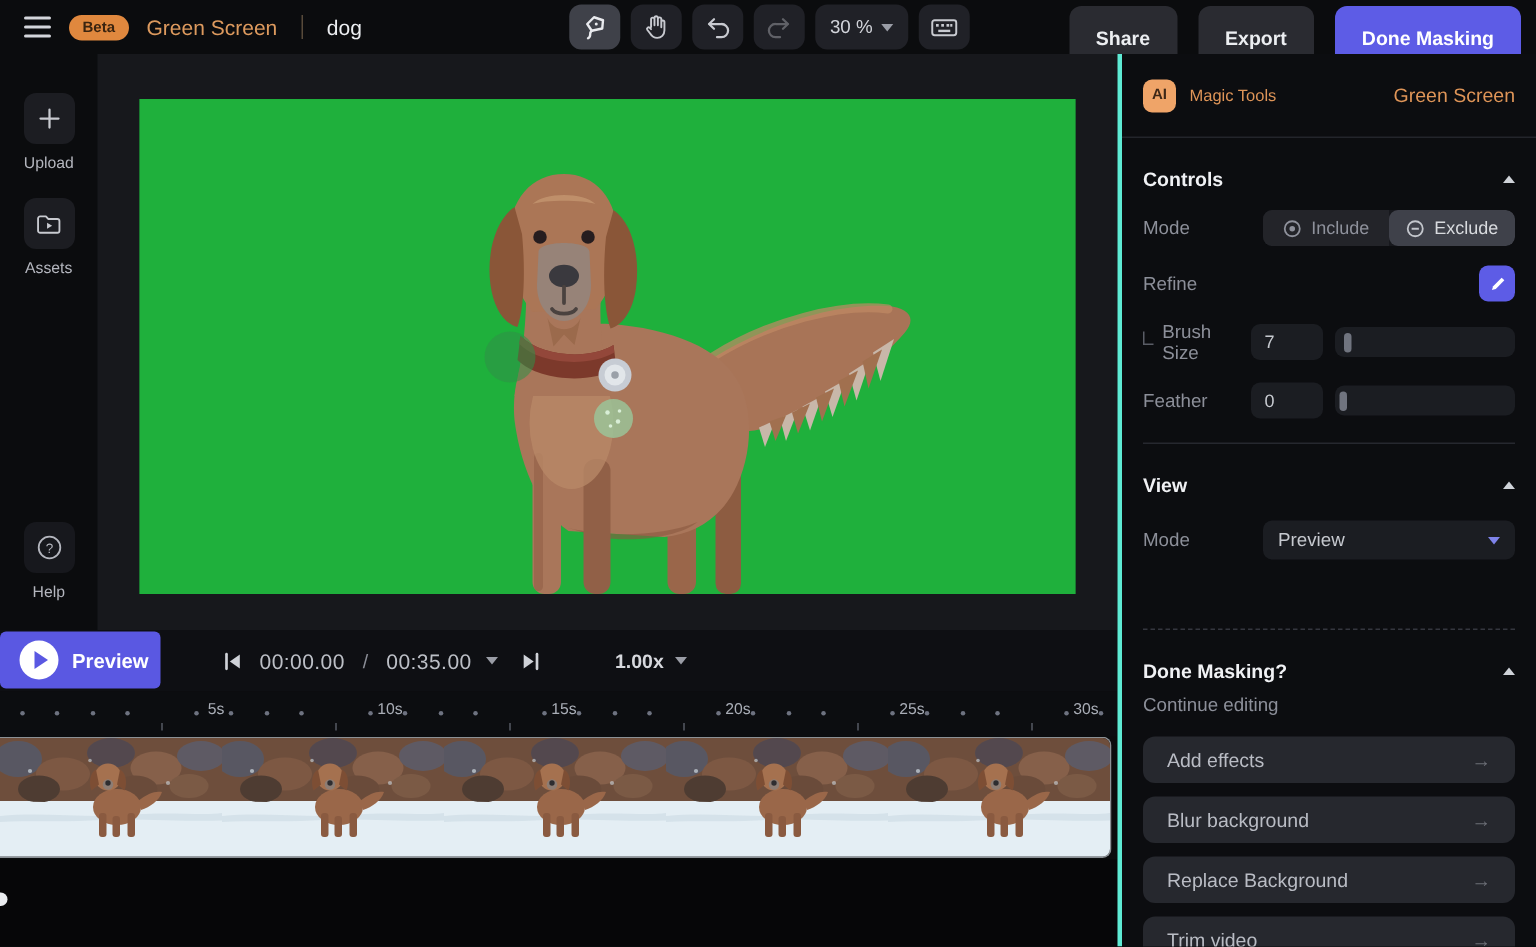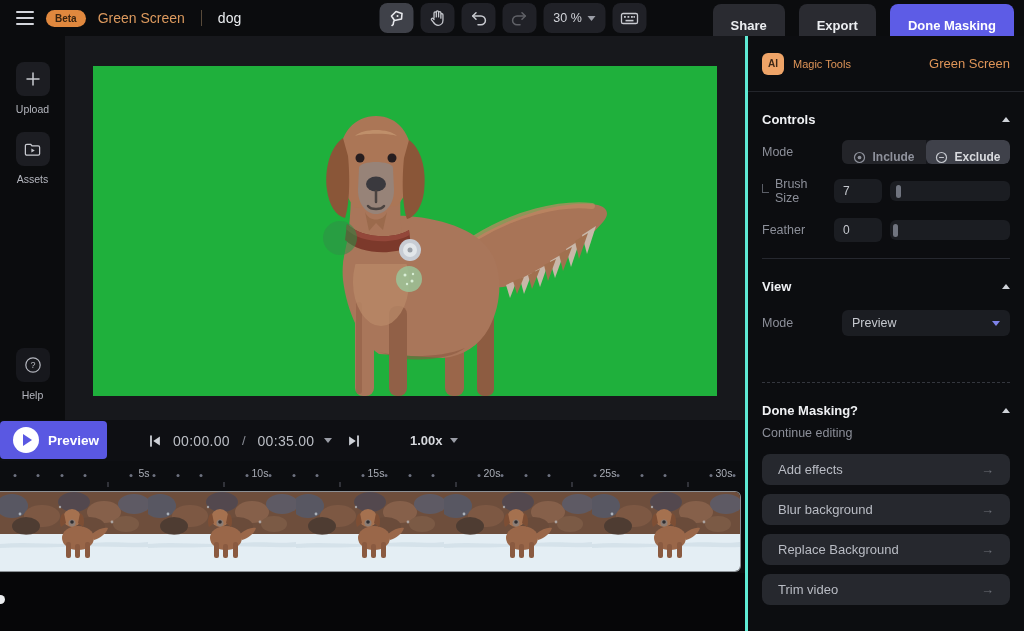--- a/index.html
+++ b/index.html
@@ -69,21 +69,21 @@
   .tool-name { color:#df9558; font-size:13px; cursor:pointer; }
 
   .section { padding:12px 14px 0 14px; }
   .sec-title-row { display:flex; align-items:center; justify-content:space-between; margin-top:8px; cursor:pointer; }
   .sec-title { color:#f0f1f4; font-size:13px; font-weight:bold; }
   .row { display:flex; align-items:center; margin-top:13px; }
   .row-label { color:#8c8f99; font-size:12.5px; flex:1; display:flex; align-items:center; }
   .tree-elbow { display:inline-block; width:7px; height:9px; border-left:1px solid #5a5d66; border-bottom:1px solid #5a5d66; margin-right:6px; margin-top:-6px; }
 
   .segmented { width:168px; height:24px; background:#17181d; border-radius:6px; display:flex; overflow:hidden; }
-  .segment { flex:1; display:flex; align-items:flex-end; justify-content:center; gap:6px; font-size:12px; color:#8e919b; background:#232429; cursor:pointer;font-weight:bold; }
+  .segment { flex:1; display:flex; align-items:center; justify-content:center; gap:6px; font-size:12px; color:#8e919b; background:#232429; cursor:pointer; }
   .segment.selected { background:#3f414a; color:#d8dade; border-radius:6px; }
 
   .refine-btn { width:24px; height:24px; border-radius:6px; background:#5d5ce6; display:flex; align-items:center; justify-content:center; cursor:pointer; }
 
   .num-input { width:48px; height:24px; background:#1b1d22; border-radius:6px; color:#c6c9cf; font-size:12px; display:flex; align-items:center; padding-left:9px; margin-right:8px; cursor:text; }
   .slider { position:relative; width:120px; height:20px; background:#1b1d22; border-radius:6px; cursor:pointer; }
   .slider .handle { position:absolute; top:3.5px; width:5px; height:13px; border-radius:2.5px; background:#70747f; }
 
   .divider { border-top:1px solid #26282f; margin-top:16px; }
   .divider.dashed { border-top:1px dashed #34363e; }
@@ -397,20 +397,28 @@
           <div class="segment selected dotted">
             <svg width="13" height="13" viewBox="0 0 14 14">
               <circle cx="7" cy="7" r="5.4" fill="none" stroke="#c3c6cc" stroke-width="1.3"></circle>
               <path d="M4.4 7 h5.2" stroke="#c3c6cc" stroke-width="1.3"></path>
             </svg>
             <span>Exclude</span>
           </div>
         </div>
       </div>
       <div class="row">
+        <span class="row-label">Refine</span>
+        <div class="refine-btn">
+          <svg width="13" height="13" viewBox="0 0 16 16">
+            <path d="M11.2 2.6 L13.4 4.8 L6.4 11.8 L3.2 12.8 L4.2 9.6 Z" fill="#fff"></path>
+          </svg>
+        </div>
+      </div>
+      <div class="row">
         <span class="row-label">
             <span class="tree-elbow"></span>
             <span>Brush Size</span>
           </span>
         <div class="num-input">7</div>
         <div class="slider">
             <span class="handle" style="left:6px"></span>
           </div>
       </div>
       <div class="row">

